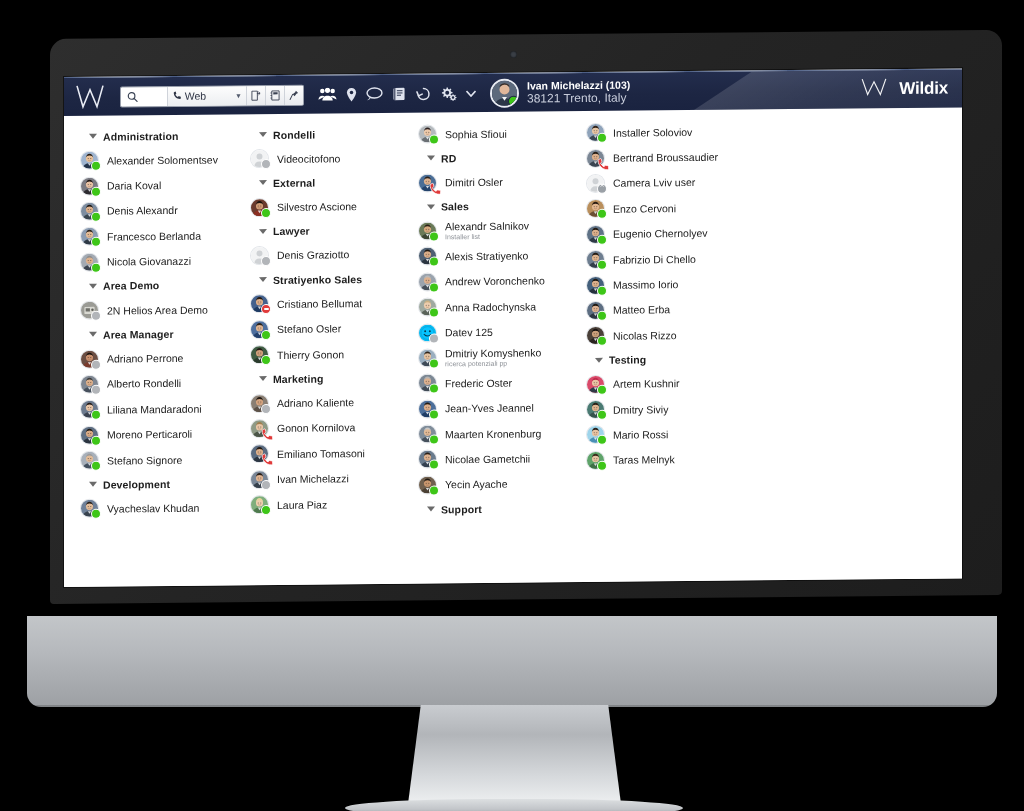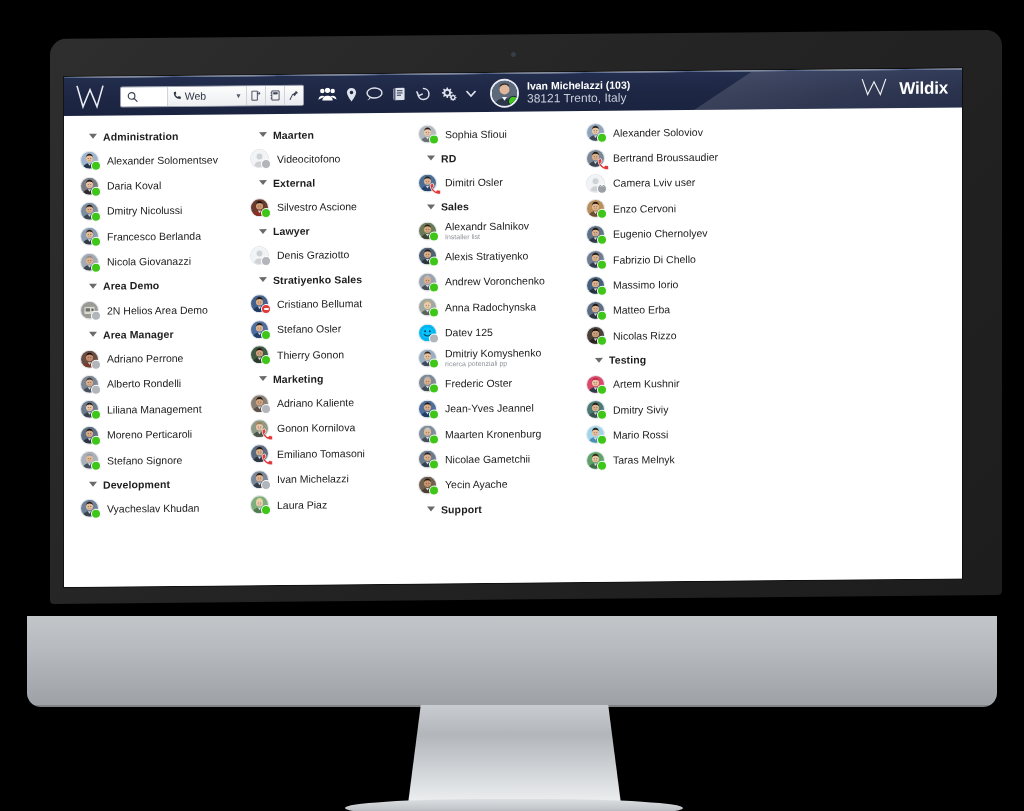--- a/index.html
+++ b/index.html
@@ -398,21 +398,21 @@
                   <path d="M11.3 13.5 q2-9 8.7-9 t8.7 9 q-1.5-4.5-8.7-4.5 t-8.7 4.5z" fill="#1d1814"></path>
                   <circle cx="16.8" cy="16" r="1.1" fill="#2a2018"></circle>
                   <circle cx="23.2" cy="16" r="1.1" fill="#2a2018"></circle>
                   <path d="M17.4 20.4 q2.6 1.8 5.2 0" fill="none" stroke="#9c6f53" stroke-width="0.9" stroke-linecap="round"></path>
                   <path d="M16 27 l4 6 l4-6z" fill="#f0f2f5" opacity=".85"></path>
                 </svg>
               </span>
               <span class="st online"></span>
             </span>
             <span class="ctext">
-              <span class="cname">Dmitry Nicolussi</span>
+              <span class="cname">Denis Alexandr</span>
             </span>
           </div>
           <div class="contact">
             <span class="ava-wrap">
               <span class="ava">
                 <svg viewBox="0 0 40 40">
                   <rect width="40" height="40" fill="#8b9cb2"></rect>
                   <path d="M3 40 q3-13 17-13 t17 13z" fill="#2f3a46"></path>
                   <circle cx="20" cy="16" r="8.4" fill="#e2bb97"></circle>
                   <path d="M11.3 13.5 q2-9 8.7-9 t8.7 9 q-1.5-4.5-8.7-4.5 t-8.7 4.5z" fill="#2a2119"></path>
@@ -522,21 +522,21 @@
                   <path d="M11.3 13.5 q2-9 8.7-9 t8.7 9 q-1.5-4.5-8.7-4.5 t-8.7 4.5z" fill="#241a16"></path>
                   <circle cx="16.8" cy="16" r="1.1" fill="#2a2018"></circle>
                   <circle cx="23.2" cy="16" r="1.1" fill="#2a2018"></circle>
                   <path d="M17.4 20.4 q2.6 1.8 5.2 0" fill="none" stroke="#9c6f53" stroke-width="0.9" stroke-linecap="round"></path>
                   <path d="M16 27 l4 6 l4-6z" fill="#f0f2f5" opacity=".85"></path>
                 </svg>
               </span>
               <span class="st online"></span>
             </span>
             <span class="ctext">
-              <span class="cname">Liliana Management</span>
+              <span class="cname">Liliana Mandaradoni</span>
             </span>
           </div>
           <div class="contact">
             <span class="ava-wrap">
               <span class="ava">
                 <svg viewBox="0 0 40 40">
                   <rect width="40" height="40" fill="#5f6f83"></rect>
                   <path d="M3 40 q3-13 17-13 t17 13z" fill="#2b3440"></path>
                   <circle cx="20" cy="16" r="8.4" fill="#d7aa86"></circle>
                   <path d="M11.3 13.5 q2-9 8.7-9 t8.7 9 q-1.5-4.5-8.7-4.5 t-8.7 4.5z" fill="#201a14"></path>
@@ -593,21 +593,21 @@
               <span class="st online"></span>
             </span>
             <span class="ctext">
               <span class="cname">Vyacheslav Khudan</span>
             </span>
           </div>
         </div>
         <div class="col">
           <div class="group-head">
             <span class="tri"></span>
-            <span>Maarten</span>
+            <span>Rondelli</span>
           </div>
           <div class="contact">
             <span class="ava-wrap">
               <span class="ava">
                 <svg viewBox="0 0 40 40">
                   <rect width="40" height="40" fill="#f2f3f4"></rect>
                   <circle cx="20" cy="15" r="7" fill="#cfd2d5"></circle>
                   <path d="M7 40 q2-13 13-13 t13 13z" fill="#cfd2d5"></path>
                 </svg>
               </span>
@@ -1125,21 +1125,21 @@
                   <path d="M11.3 13.5 q2-9 8.7-9 t8.7 9 q-1.5-4.5-8.7-4.5 t-8.7 4.5z" fill="#32241a"></path>
                   <circle cx="16.8" cy="16" r="1.1" fill="#2a2018"></circle>
                   <circle cx="23.2" cy="16" r="1.1" fill="#2a2018"></circle>
                   <path d="M17.4 20.4 q2.6 1.8 5.2 0" fill="none" stroke="#9c6f53" stroke-width="0.9" stroke-linecap="round"></path>
                   <path d="M16 27 l4 6 l4-6z" fill="#f0f2f5" opacity=".85"></path>
                 </svg>
               </span>
               <span class="st online"></span>
             </span>
             <span class="ctext">
-              <span class="cname">Alexander Soloviov</span>
+              <span class="cname">Installer Soloviov</span>
             </span>
           </div>
           <div class="contact">
             <span class="ava-wrap">
               <span class="ava">
                 <svg viewBox="0 0 40 40">
                   <rect width="40" height="40" fill="#7b8795"></rect>
                   <path d="M3 40 q3-13 17-13 t17 13z" fill="#3a4450"></path>
                   <circle cx="20" cy="16" r="8.4" fill="#dcb08c"></circle>
                   <path d="M11.3 13.5 q2-9 8.7-9 t8.7 9 q-1.5-4.5-8.7-4.5 t-8.7 4.5z" fill="#272019"></path>

